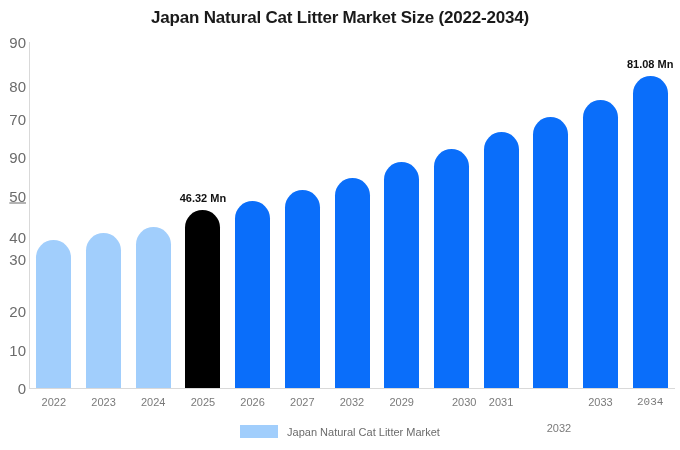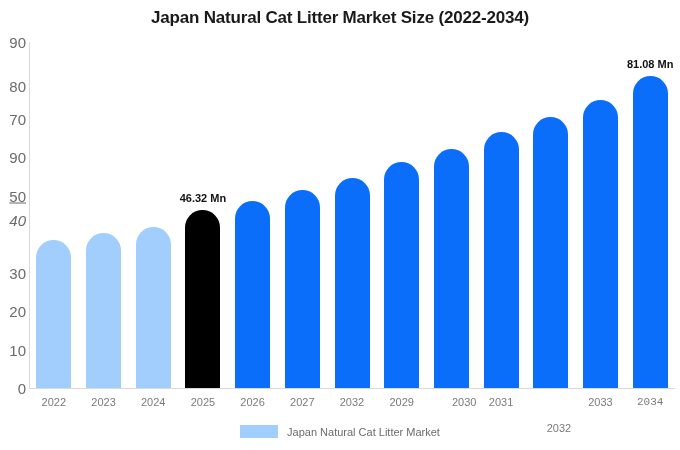--- a/index.html
+++ b/index.html
@@ -139,22 +139,22 @@
 
   <div class="axis-y-line"></div>
   <div class="axis-x-line"></div>
 
   <div class="ytick-wrap" id="ytick-wrap">
       <div class="ytick" style="top: 42px;">90</div>
       <div class="ytick" style="top: 86px;">80</div>
       <div class="ytick" style="top: 118.889px;">70</div>
       <div class="ytick" style="top: 157.333px;">90</div>
       <div class="ytick" style="top: 195.778px; text-decoration: underline;">50</div>
-      <div class="ytick" style="top: 220px; font-style: italic;">40</div>
-      <div class="ytick" style="top: 273px;">30</div>
+      <div class="ytick" style="top: 237px;">40</div>
+      <div class="ytick" style="top: 259px;">30</div>
       <div class="ytick" style="top: 311.111px;">20</div>
       <div class="ytick" style="top: 349.556px;">10</div>
       <div class="ytick" style="top: 388px;">0</div>
     </div>
 
   <div class="bars" id="bars-layer">
       <div class="bar-slot" style="left: 7.34615px; width: 35px;">
         <div class="bar" title="2022: 38.5" style="height: 148.011px; background: rgb(161, 206, 252);"></div>
       </div>
       <div class="bar-slot" style="left: 57.0385px; width: 35px;">

